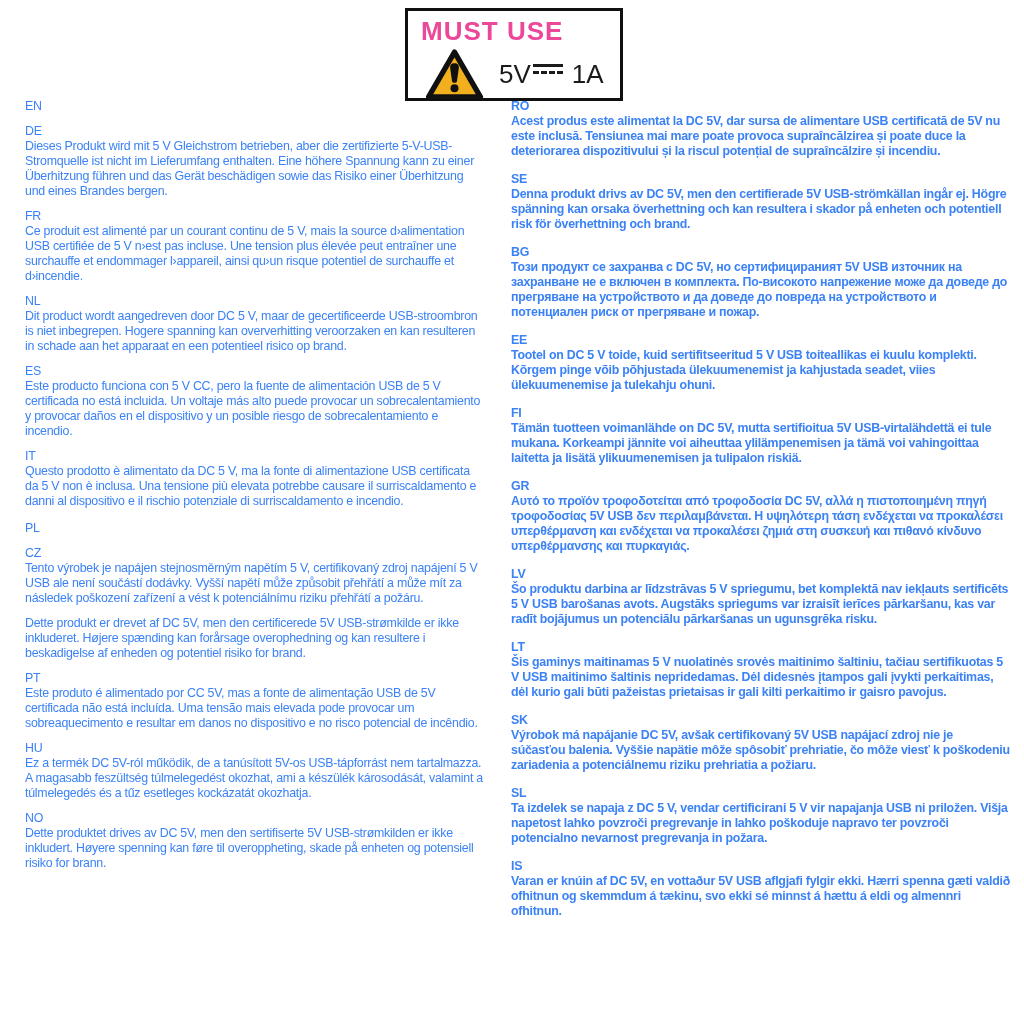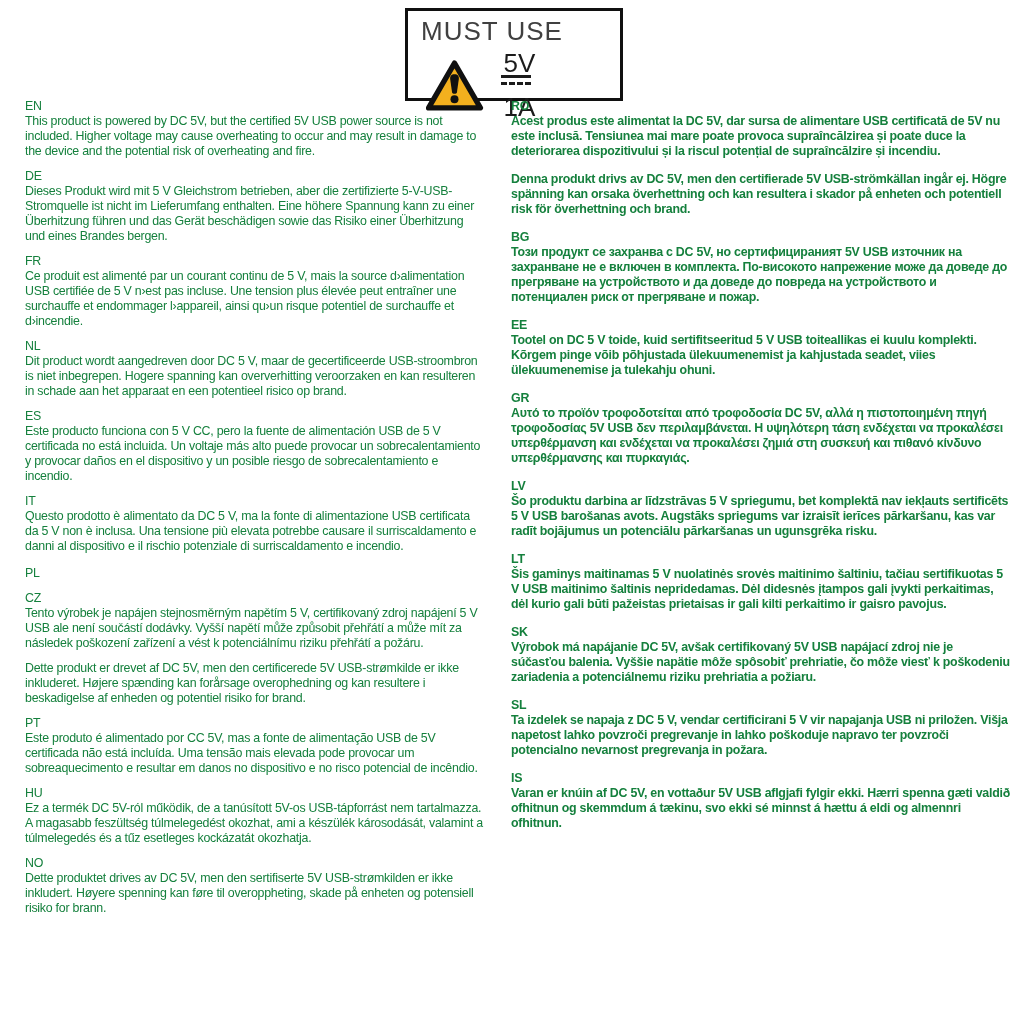--- a/index.html
+++ b/index.html
@@ -13,39 +13,39 @@
 
   
   .must-use-box {
     position:absolute; left:405px; top:8px;
     width:212px; height:87px;
     border:3px solid #101010;
     background:#fff;
   }
   .must-title {
     font-size:26px; letter-spacing:1px;
-    margin:5px 0 0 13px; color:#404040;
+    margin:5px 0 0 13px; color:#ec4899;font-weight:bold;
   }
   .rating-row { display:flex; align-items:center; margin-top:1px; }
   .warn-svg { margin-left:17px; flex:none; }
-  .rating { font-size:26px; margin-left:15px; color:#1b1b1b; white-space:nowrap; display:inline-flex; align-items:center;flex-direction:column; }
+  .rating { font-size:26px; margin-left:15px; color:#1b1b1b; white-space:nowrap; display:inline-flex; align-items:center; }
   .dc-symbol { display:inline-block; position:relative; width:30px; height:13px; margin:0 9px 0 2px; transform:translateY(-5px); }
   .dc-symbol .solid  { position:absolute; left:0; top:1px;  width:100%; border-top:3px solid #1b1b1b; }
   .dc-symbol .dashed { position:absolute; left:0; top:8px; width:100%; border-top:3px dashed #1b1b1b; }
 
   
   .columns { position:absolute; left:25px; top:99px; width:985px; display:flex; gap:26px; }
   .col-left  { width:460px; flex:none; }
   .col-right { flex:1;font-weight:bold; }
   .section { margin-bottom:10px; }
   .col-right .section { margin-bottom:13px; }
   .section.tight { margin-bottom:12px; }
   .lang-code, .lang-text {
     font-size:12.4px; line-height:15px; letter-spacing:-0.25px;
-    color:#15803d; text-align:left;
+    color:#3b82f6; text-align:left;
   }
 </style>
 </head>
 <body>
 
 <div class="page">
 
   <div class="must-use-box">
     <div class="must-title">MUST USE</div>
     <div class="rating-row">
@@ -63,21 +63,20 @@
         <span>1A</span>
       </span>
     </div>
   </div>
 
   <div class="columns">
 
     <div class="col col-left">
       <div class="section">
         <div class="lang-code">EN</div>
-        <div class="lang-text">This product is powered by DC 5V, but the certified 5V USB power source is not included. Higher voltage may cause overheating to occur and may result in damage to the device and the potential risk of overheating and fire.</div>
       </div>
       <div class="section">
         <div class="lang-code">DE</div>
         <div class="lang-text">Dieses Produkt wird mit 5 V Gleichstrom betrieben, aber die zertifizierte 5-V-USB-Stromquelle ist nicht im Lieferumfang enthalten. Eine höhere Spannung kann zu einer Überhitzung führen und das Gerät beschädigen sowie das Risiko einer Überhitzung und eines Brandes bergen.</div>
       </div>
       <div class="section">
         <div class="lang-code">FR</div>
         <div class="lang-text">Ce produit est alimenté par un courant continu de 5 V, mais la source d›alimentation USB certifiée de 5 V n›est pas incluse. Une tension plus élevée peut entraîner une surchauffe et endommager l›appareil, ainsi qu›un risque potentiel de surchauffe et d›incendie.</div>
       </div>
       <div class="section">
@@ -115,29 +114,34 @@
         <div class="lang-text">Dette produktet drives av DC 5V, men den sertifiserte 5V USB-strømkilden er ikke inkludert. Høyere spenning kan føre til overoppheting, skade på enheten og potensiell risiko for brann.</div>
       </div>
     </div>
 
     <div class="col col-right">
       <div class="section">
         <div class="lang-code">RO</div>
         <div class="lang-text">Acest produs este alimentat la DC 5V, dar sursa de alimentare USB certificată de 5V nu este inclusă. Tensiunea mai mare poate provoca supraîncălzirea și poate duce la deteriorarea dispozitivului și la riscul potențial de supraîncălzire și incendiu.</div>
       </div>
       <div class="section">
+        <div class="lang-code">SE</div>
         <div class="lang-text">Denna produkt drivs av DC 5V, men den certifierade 5V USB-strömkällan ingår ej. Högre spänning kan orsaka överhettning och kan resultera i skador på enheten och potentiell risk för överhettning och brand.</div>
       </div>
       <div class="section">
         <div class="lang-code">BG</div>
         <div class="lang-text">Този продукт се захранва с DC 5V, но сертифицираният 5V USB източник на захранване не е включен в комплекта. По-високото напрежение може да доведе до прегряване на устройството и да доведе до повреда на устройството и потенциален риск от прегряване и пожар.</div>
       </div>
       <div class="section">
         <div class="lang-code">EE</div>
         <div class="lang-text">Tootel on DC 5 V toide, kuid sertifitseeritud 5 V USB toiteallikas ei kuulu komplekti. Kõrgem pinge võib põhjustada ülekuumenemist ja kahjustada seadet, viies ülekuumenemise ja tulekahju ohuni.</div>
+      </div>
+      <div class="section">
+        <div class="lang-code">FI</div>
+        <div class="lang-text">Tämän tuotteen voimanlähde on DC 5V, mutta sertifioitua 5V USB-virtalähdettä ei tule mukana. Korkeampi jännite voi aiheuttaa ylilämpenemisen ja tämä voi vahingoittaa laitetta ja lisätä ylikuumenemisen ja tulipalon riskiä.</div>
       </div>
       <div class="section">
         <div class="lang-code">GR</div>
         <div class="lang-text">Αυτό το προϊόν τροφοδοτείται από τροφοδοσία DC 5V, αλλά η πιστοποιημένη πηγή τροφοδοσίας 5V USB δεν περιλαμβάνεται. Η υψηλότερη τάση ενδέχεται να προκαλέσει υπερθέρμανση και ενδέχεται να προκαλέσει ζημιά στη συσκευή και πιθανό κίνδυνο υπερθέρμανσης και πυρκαγιάς.</div>
       </div>
       <div class="section">
         <div class="lang-code">LV</div>
         <div class="lang-text">Šo produktu darbina ar līdzstrāvas 5 V spriegumu, bet komplektā nav iekļauts sertificēts 5 V USB barošanas avots. Augstāks spriegums var izraisīt ierīces pārkaršanu, kas var radīt bojājumus un potenciālu pārkaršanas un ugunsgrēka risku.</div>
       </div>
       <div class="section">

